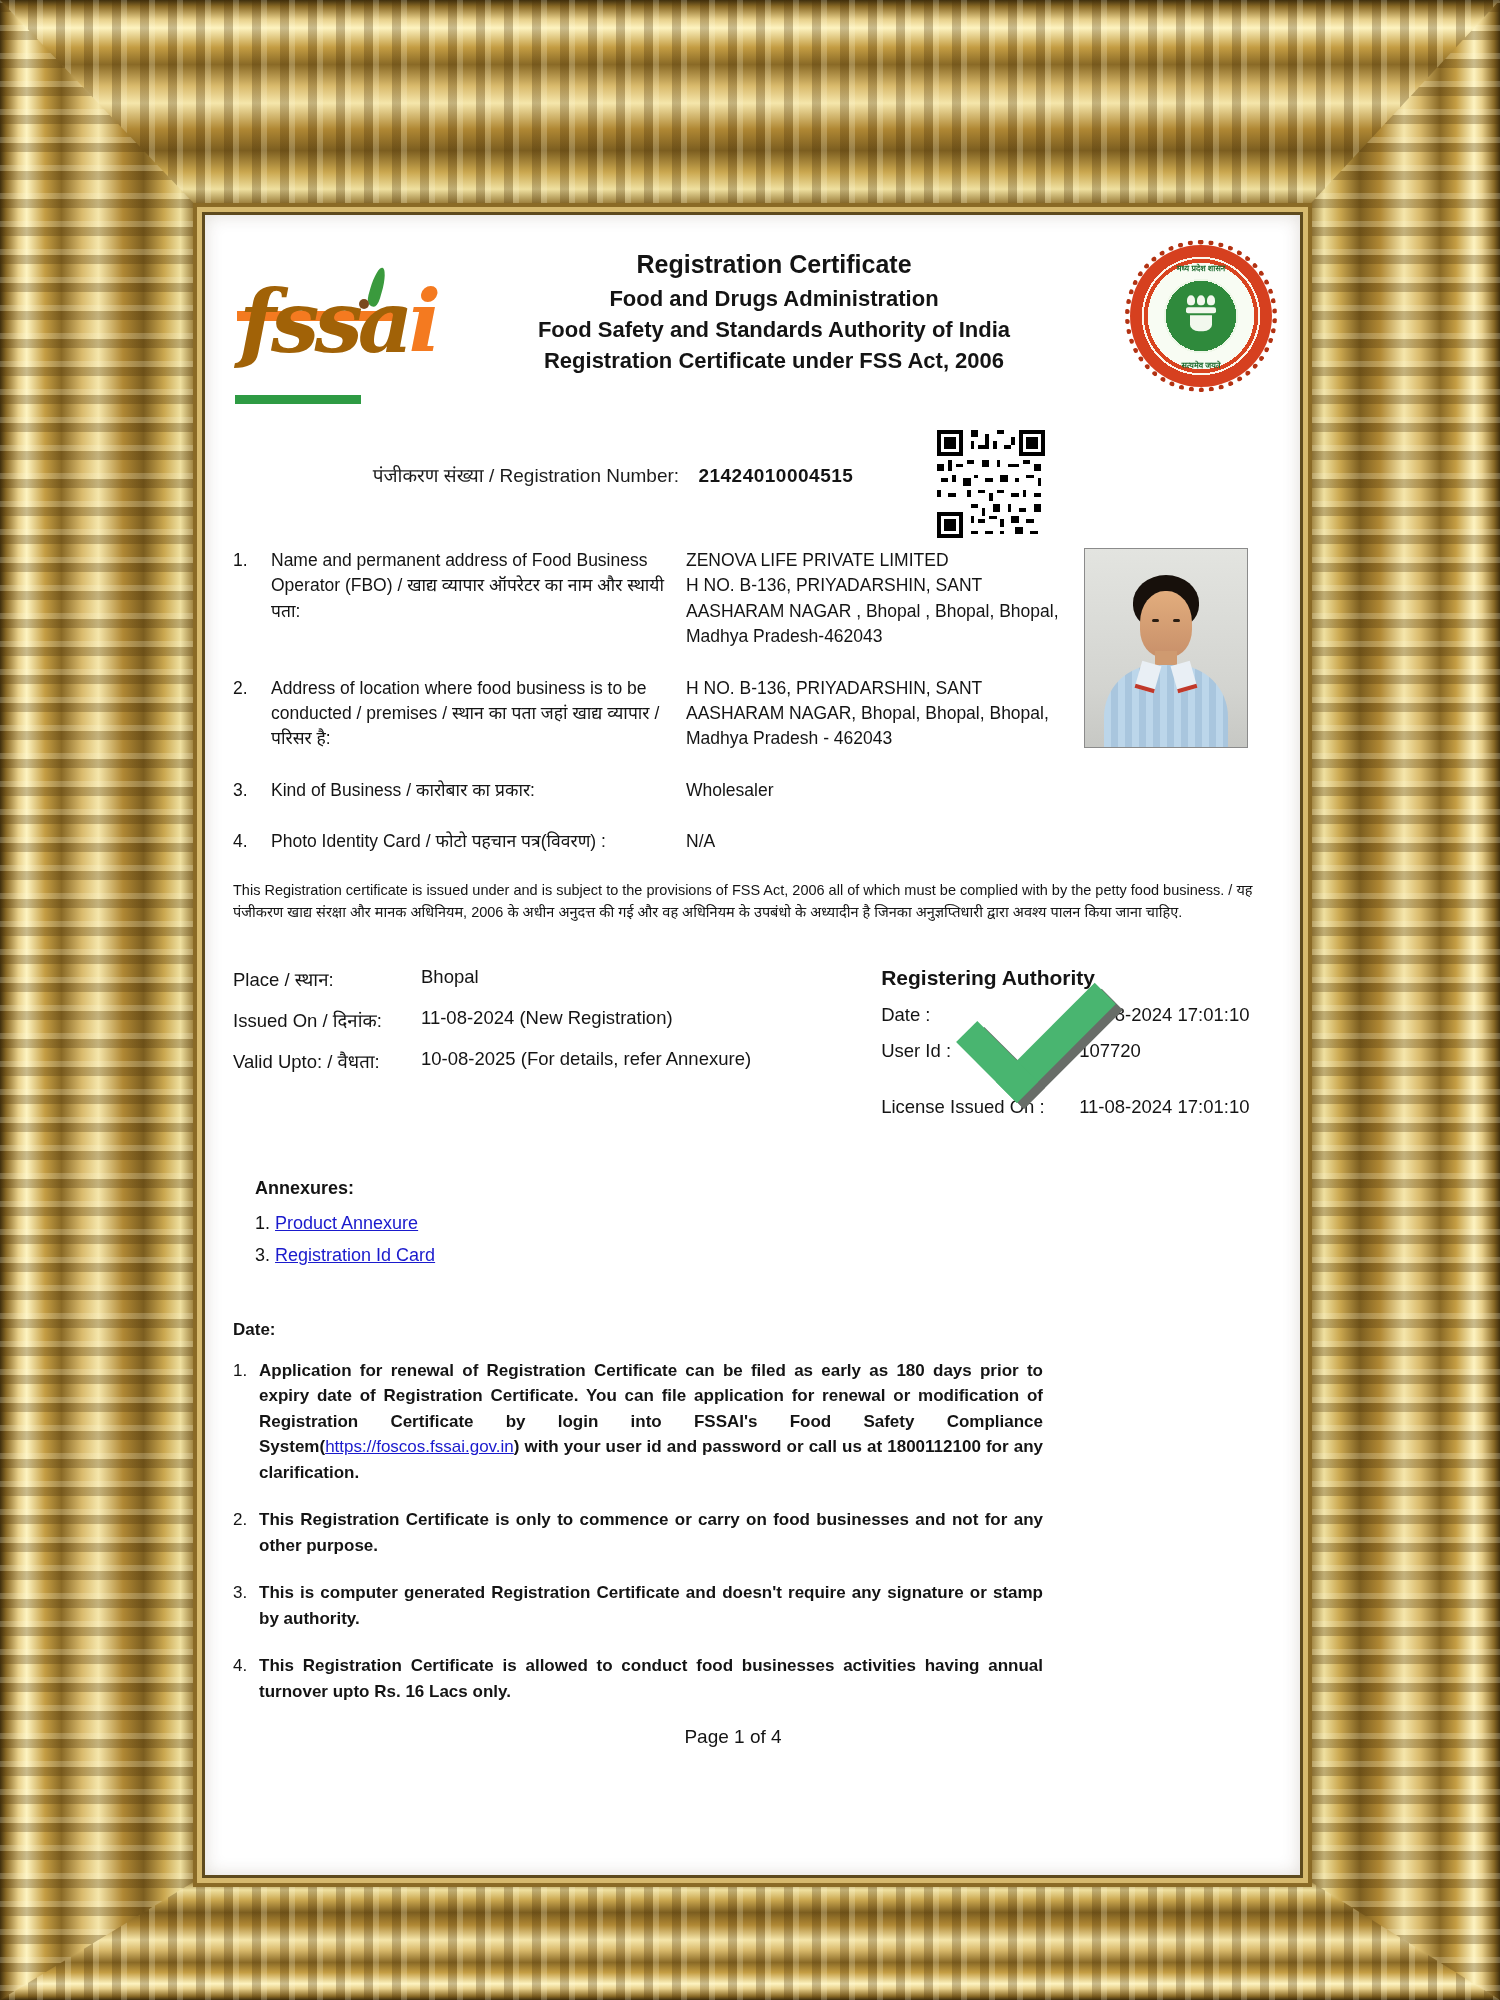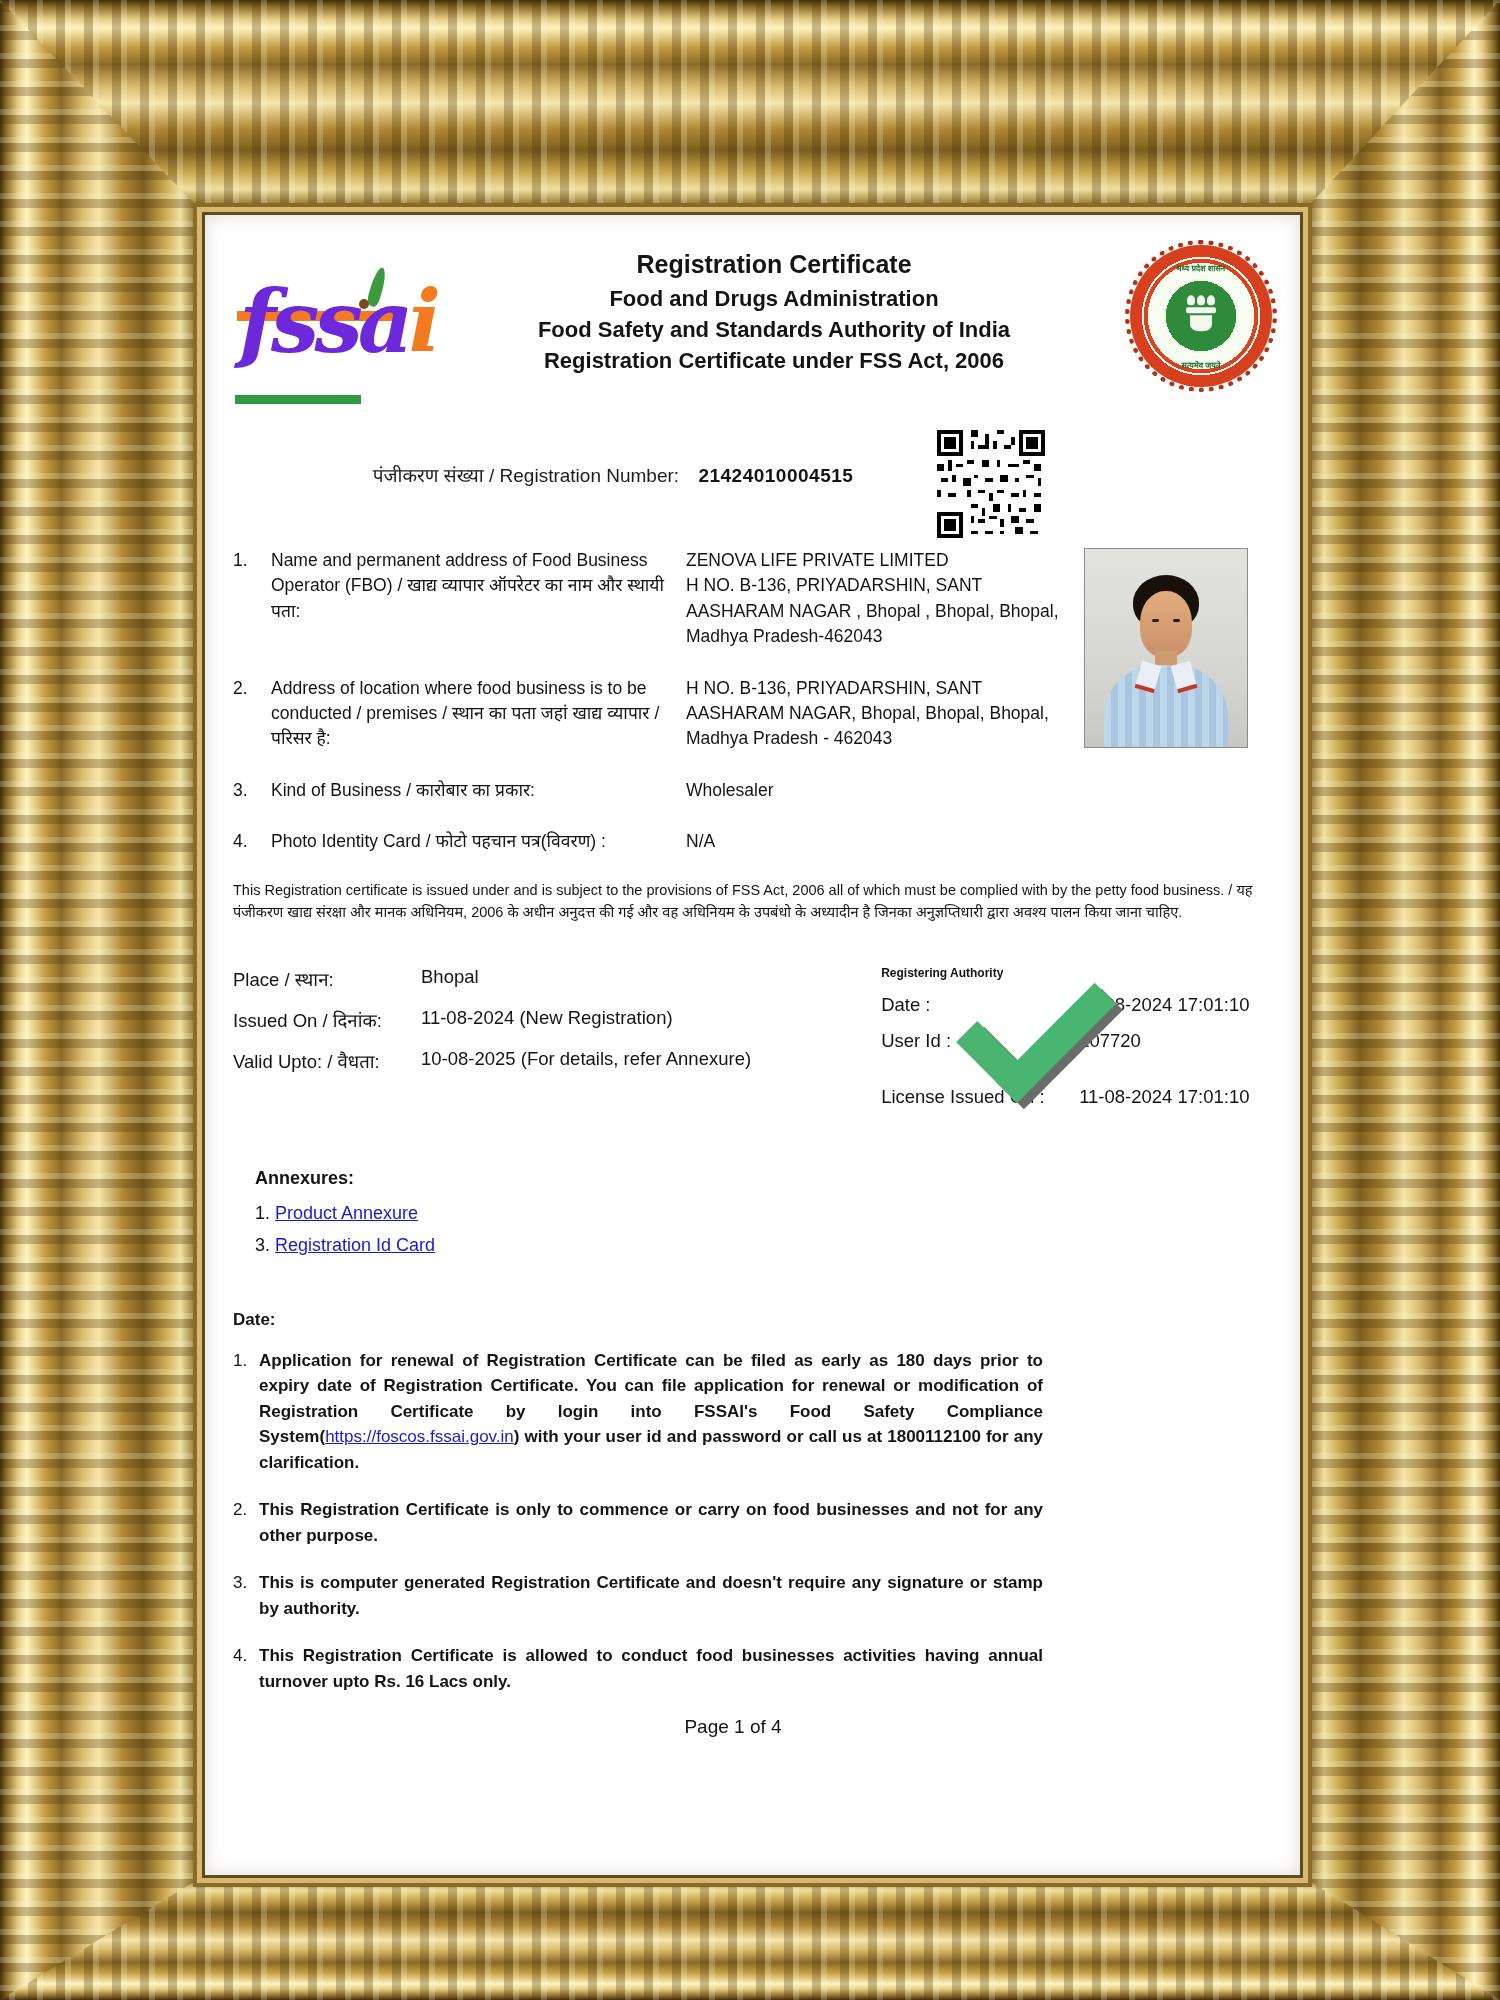--- a/index.html
+++ b/index.html
@@ -31,21 +31,21 @@
   
   .page{position:absolute;left:205px;top:215px;width:1095px;height:1660px;z-index:3;
     background:#fff;box-sizing:border-box;padding:22px 28px;overflow:hidden;
     box-shadow:0 0 0 3px #5e4a1d,0 0 0 8px #d6b96e,0 0 0 12px #8a6a26,inset 0 0 18px rgba(60,40,0,.16);}
 
   
   .header{display:flex;align-items:flex-start;}
   .logo{width:185px;height:195px;position:relative;flex:0 0 auto;}
   .logo-text{position:absolute;left:6px;top:42px;font-family:"DejaVu Serif","Liberation Serif",serif;
     font-style:italic;font-weight:bold;font-size:86px;line-height:1;letter-spacing:-5px;z-index:2;}
-  .lt-blue{color:#6d28d9;margin-top:32px;}
+  .lt-blue{color:#a16207;margin-top:32px;}
   .lt-orange{color:#f47a20;}
   .logo-bar{position:absolute;left:4px;top:74px;width:160px;height:10px;background:#f47a20;z-index:1;}
   .logo-leaf{position:absolute;left:138px;top:30px;width:12px;height:40px;background:#3a9a3d;
     border-radius:60% 60% 40% 60%/70% 70% 30% 30%;transform:rotate(16deg);}
   .logo-dot{position:absolute;left:126px;top:62px;width:10px;height:10px;background:#7a4a1e;border-radius:50%;}
   .logo-underline{position:absolute;left:2px;top:158px;width:126px;height:9px;background:#2e9b44;}
   .titles{flex:1;text-align:center;padding-top:10px;line-height:1.42;}
   .h1{font-size:25px;font-weight:bold;}
   .h2{font-size:27px;font-weight:bold;}
   .h3,.h4,.h5{font-size:22px;font-weight:bold;}
@@ -86,21 +86,21 @@
   .ivalue{white-space:pre-line;}
 
   
   .provision{margin:14px 0 0;font-size:14.5px;line-height:1.5;max-width:1030px;}
 
   
   .issue-row{margin-top:42px;display:flex;font-size:18.5px;}
   .issue-left{width:650px;}
   .irow{display:grid;grid-template-columns:188px 1fr;margin-bottom:16px;}
   .auth{width:392px;position:relative;}
-  .auth-title{font-weight:bold;font-size:12px;margin-bottom:14px;}
+  .auth-title{font-weight:bold;font-size:21px;margin-bottom:14px;}
   .arow{display:grid;grid-template-columns:198px 1fr;margin-bottom:14px;}
   .arow.license{margin-top:34px;}
   .check{position:absolute;left:66px;top:-12px;width:160px;height:160px;pointer-events:none;}
   .stroke{position:absolute;width:110px;height:56px;border-left:30px solid;border-bottom:30px solid;transform:rotate(-45deg);}
   .stroke.shadow{left:26px;top:32px;border-color:#686d68;}
   .stroke.main{left:19px;top:26px;border-color:#49b570;}
 
   
   .annex{margin-top:46px;margin-left:22px;font-size:18px;}
   .annex-title{font-weight:bold;margin-bottom:8px;}

